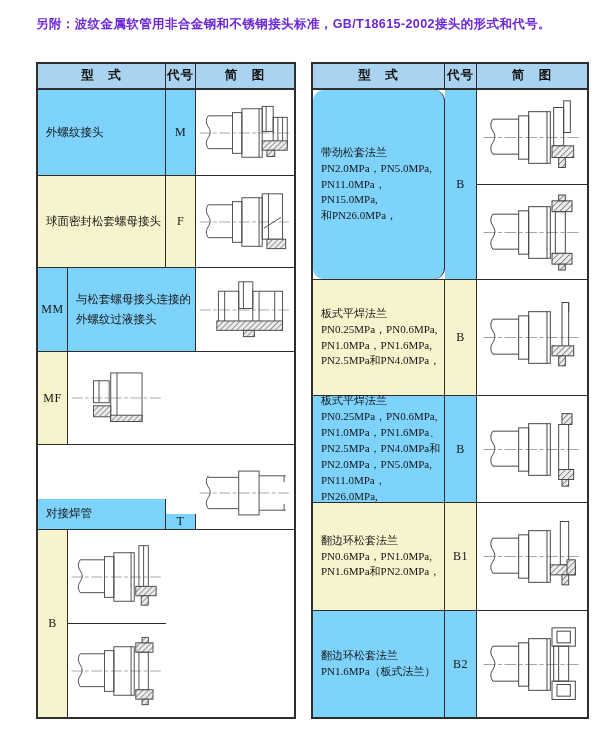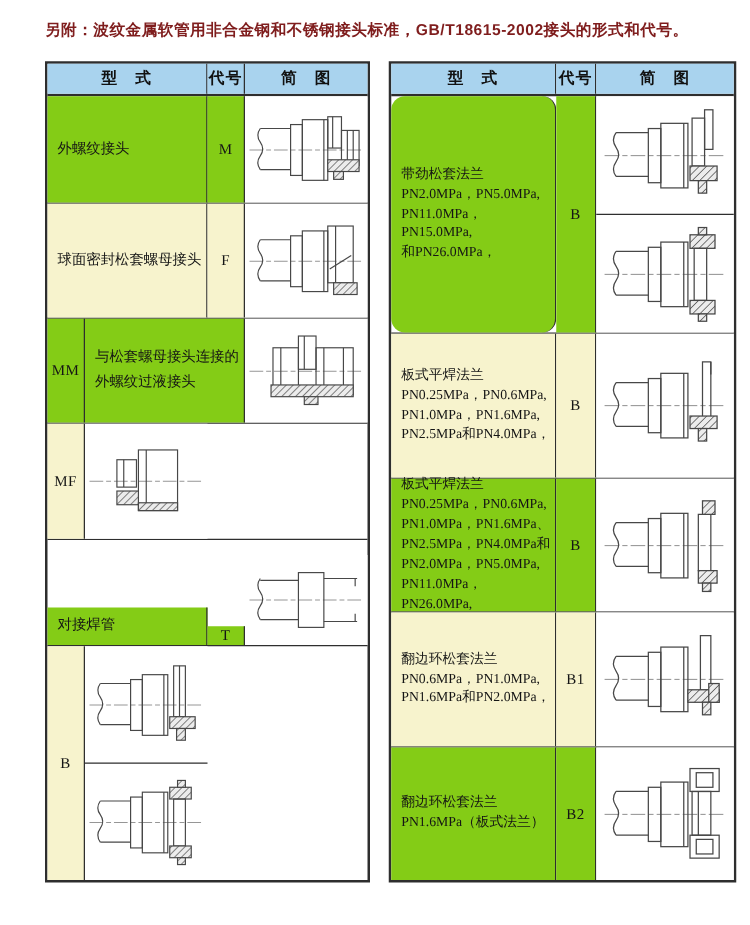--- a/index.html
+++ b/index.html
@@ -1,27 +1,27 @@
 <!DOCTYPE html>
 <html style="--hdr: #a9d3ee; --hl: #f7f3cd; --bd: #2e2e2e;"><head>
 <meta charset="utf-8">
 <style>
   *{box-sizing:border-box;margin:0;padding:0}
   html,body{background:#f4f4f4}
   .page{width:600px;height:740px;background:#fff;padding:16px 18px 0 36px;
         font-family:"Liberation Serif","DejaVu Serif",serif;position:relative}
   .title{font-family:"Liberation Sans","DejaVu Sans",sans-serif;
-         font-size:12.5px;font-weight:bold;color:#7f1d1d;letter-spacing:.4px;
-         margin-bottom:16px;white-space:nowrap}
+         font-size:12.5px;font-weight:bold;color:#6d28d9;letter-spacing:.4px;
+         margin-bottom:29px;white-space:nowrap}
   .tables{display:flex;gap:15px;align-items:flex-start}
   .jtable{border:2px solid var(--bd);background:#fff}
   .row{display:flex;border-bottom:1px solid var(--bd)}
   .row:last-child{border-bottom:none}
   .row.header{border-bottom:2px solid var(--bd)}
-  .cell{border-right:1px solid var(--bd);background:#84cc16}
+  .cell{border-right:1px solid var(--bd);background:#7dd3fc}
   .cell:last-child{border-right:none}
   .hcell{background:var(--hdr);font-weight:bold;font-size:12.5px;color:#111;
          text-align:center;padding:3px 0 4px 0;letter-spacing:1px}
   .cell.type{display:flex;align-items:center;white-space:pre-line;color:#151515;
              padding:5px 2px 5px 8px}
   .cell.code{display:flex;align-items:center;justify-content:center;
              font-size:12px;color:#151515;letter-spacing:.5px}
   .cell.hl{background:var(--hl)}
   .cell.diag{display:flex;flex-direction:column;background:#fff}
   .diag-box{flex:1;display:flex;align-items:center;justify-content:center;

